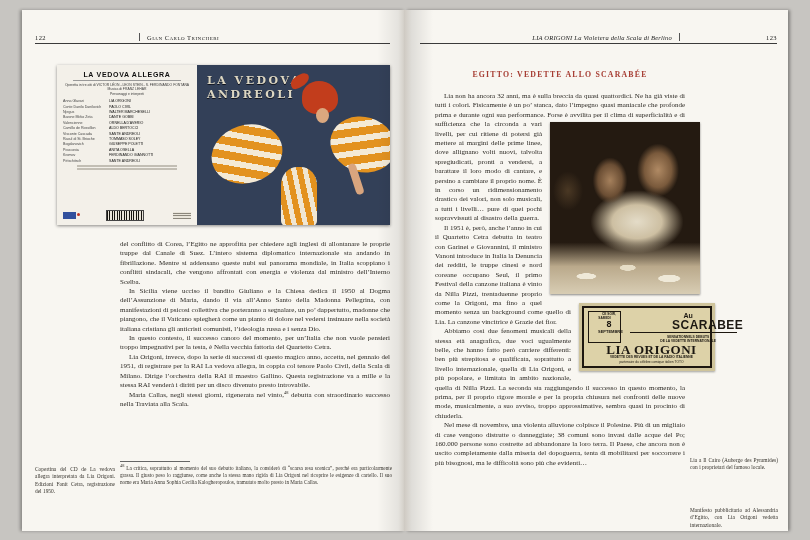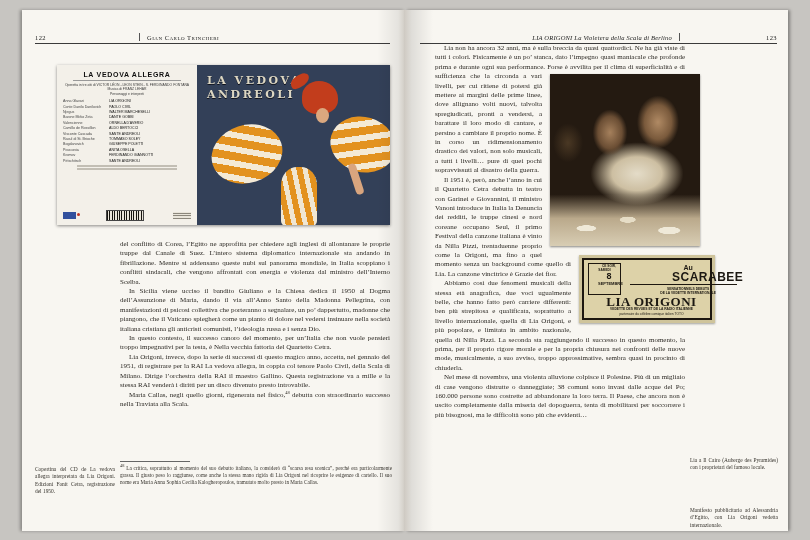--- a/index.html
+++ b/index.html
@@ -202,38 +202,39 @@
             <div class="w-arm"></div>
             <div class="w-bodice"></div>
           </div>
         </div>
       </div>
 
       <p class="bodyp" style="margin-top:15px;">del conflitto di Corea, l’Egitto ne approfitta per chiedere agli inglesi di allontanare le proprie truppe dal Canale di Suez. L’intero sistema diplomatico internazionale sta andando in fibrillazione. Mentre si addensano queste nubi sul panorama mondiale, in Italia scoppiano i conflitti sindacali, che vengono affrontati con energia e violenza dal ministro dell’Interno Scelba.</p>
       <p class="bodyp indent">In Sicilia viene ucciso il bandito Giuliano e la Chiesa dedica il 1950 al Dogma dell’Assunzione di Maria, dando il via all’Anno Santo della Madonna Pellegrina, con manifestazioni di psicosi collettiva che porteranno a segnalare, un po’ dappertutto, madonne che piangono, che il Vaticano spiegherà come un pianto di dolore nel vedersi insinuare nella società italiana cristiana gli anticristi comunisti, l’ideologia russa e i senza Dio.</p>
       <p class="bodyp indent">In questo contesto, il successo canoro del momento, per un’Italia che non vuole pensieri troppo impegnativi per la testa, è Nella vecchia fattoria del Quartetto Cetra.</p>
       <p class="bodyp indent">Lia Origoni, invece, dopo la serie di successi di questo magico anno, accetta, nel gennaio del 1951, di registrare per la RAI La vedova allegra, in coppia col tenore Paolo Civil, della Scala di Milano. Dirige l’orchestra della RAI il maestro Gallino. Questa registrazione va a mille e la stessa RAI venderà i diritti per un disco divenuto presto introvabile.</p>
-      <p class="bodyp indent"><span>Maria Callas, negli quello giorni, rigenerata nel fisico,</span><sup>48</sup><span> debutta con straordinario successo nella Traviata alla Scala.</span></p>
+      <p class="bodyp indent"><span>Maria Callas, negli stessi giorni, rigenerata nel vinto,</span><sup>48</sup><span> debutta con straordinario successo nella Traviata alla Scala.</span></p>
     </div>
 
     <div class="lp-foot">
       <div class="fn-rule"></div>
       <div class="fn-text"><sup>48</sup> <span>La critica, soprattutto al momento del suo debutto italiano, la considerò di “scarsa resa scenica”, perché era particolarmente grassa. Il giusto peso lo raggiunse, come anche la stessa mano rigida di Lia Origoni nel ricoprire le esigenze di cartello. Il suo nome era Maria Anna Sophia Cecilia Kalogheropoulos, tramutato molto presto in Maria Callas.</span></div>
     </div>
 
     <div class="margin-caption lp-caption">Copertina del CD de La vedova allegra interpretata da Lia Origoni. Edizioni Fonit Cetra, registrazione del 1950.</div>
   </div>
 
   <div class="page page-right">
     <div class="ph-header">
       <span class="runhead-it rh-title">LIA ORIGONI La Violetera della Scala di Berlino</span>
       <span class="hdiv"></span>
       <span class="pageno rh-num">123</span>
     </div>
 
+    <div class="rp-heading">EGITTO: VEDETTE ALLO SCARABÉE</div>
 
     <div class="rp-body">
       <p class="bodyp indent">
         <span>Lia non ha ancora 32 anni, ma è sulla breccia da quasi quattordici. Ne ha già viste di tutti i colori. Fisicamente è un po’ stanca, dato l’impegno quasi maniacale che profonde prima e durante ogni sua performance. Forse è avvilita per il clima </span><span class="float-photo"></span><span>di superficialità e di sufficienza che la circonda a vari livelli, per cui ritiene di potersi già mettere ai margini delle prime linee, dove allignano volti nuovi, talvolta spregiudicati, pronti a vendersi, a barattare il loro modo di cantare, e persino a cambiare il proprio nome. È in corso un ridimensionamento drastico dei valori, non solo musicali, a tutti i livelli… pure di quei pochi sopravvissuti al disastro della guerra.</span>
       </p>
       <p class="bodyp indent">
         <span>Il 1951 è, però, anche l’anno in cui il Quartetto Cetra debutta in teatro con Garinei e Giovannini, il ministro Vanoni introduce </span><span class="float-ad">
           <span class="ad-inner" style="display:block;">
             <span class="ad-top">
               <span class="ad-date" style="display:block;">

